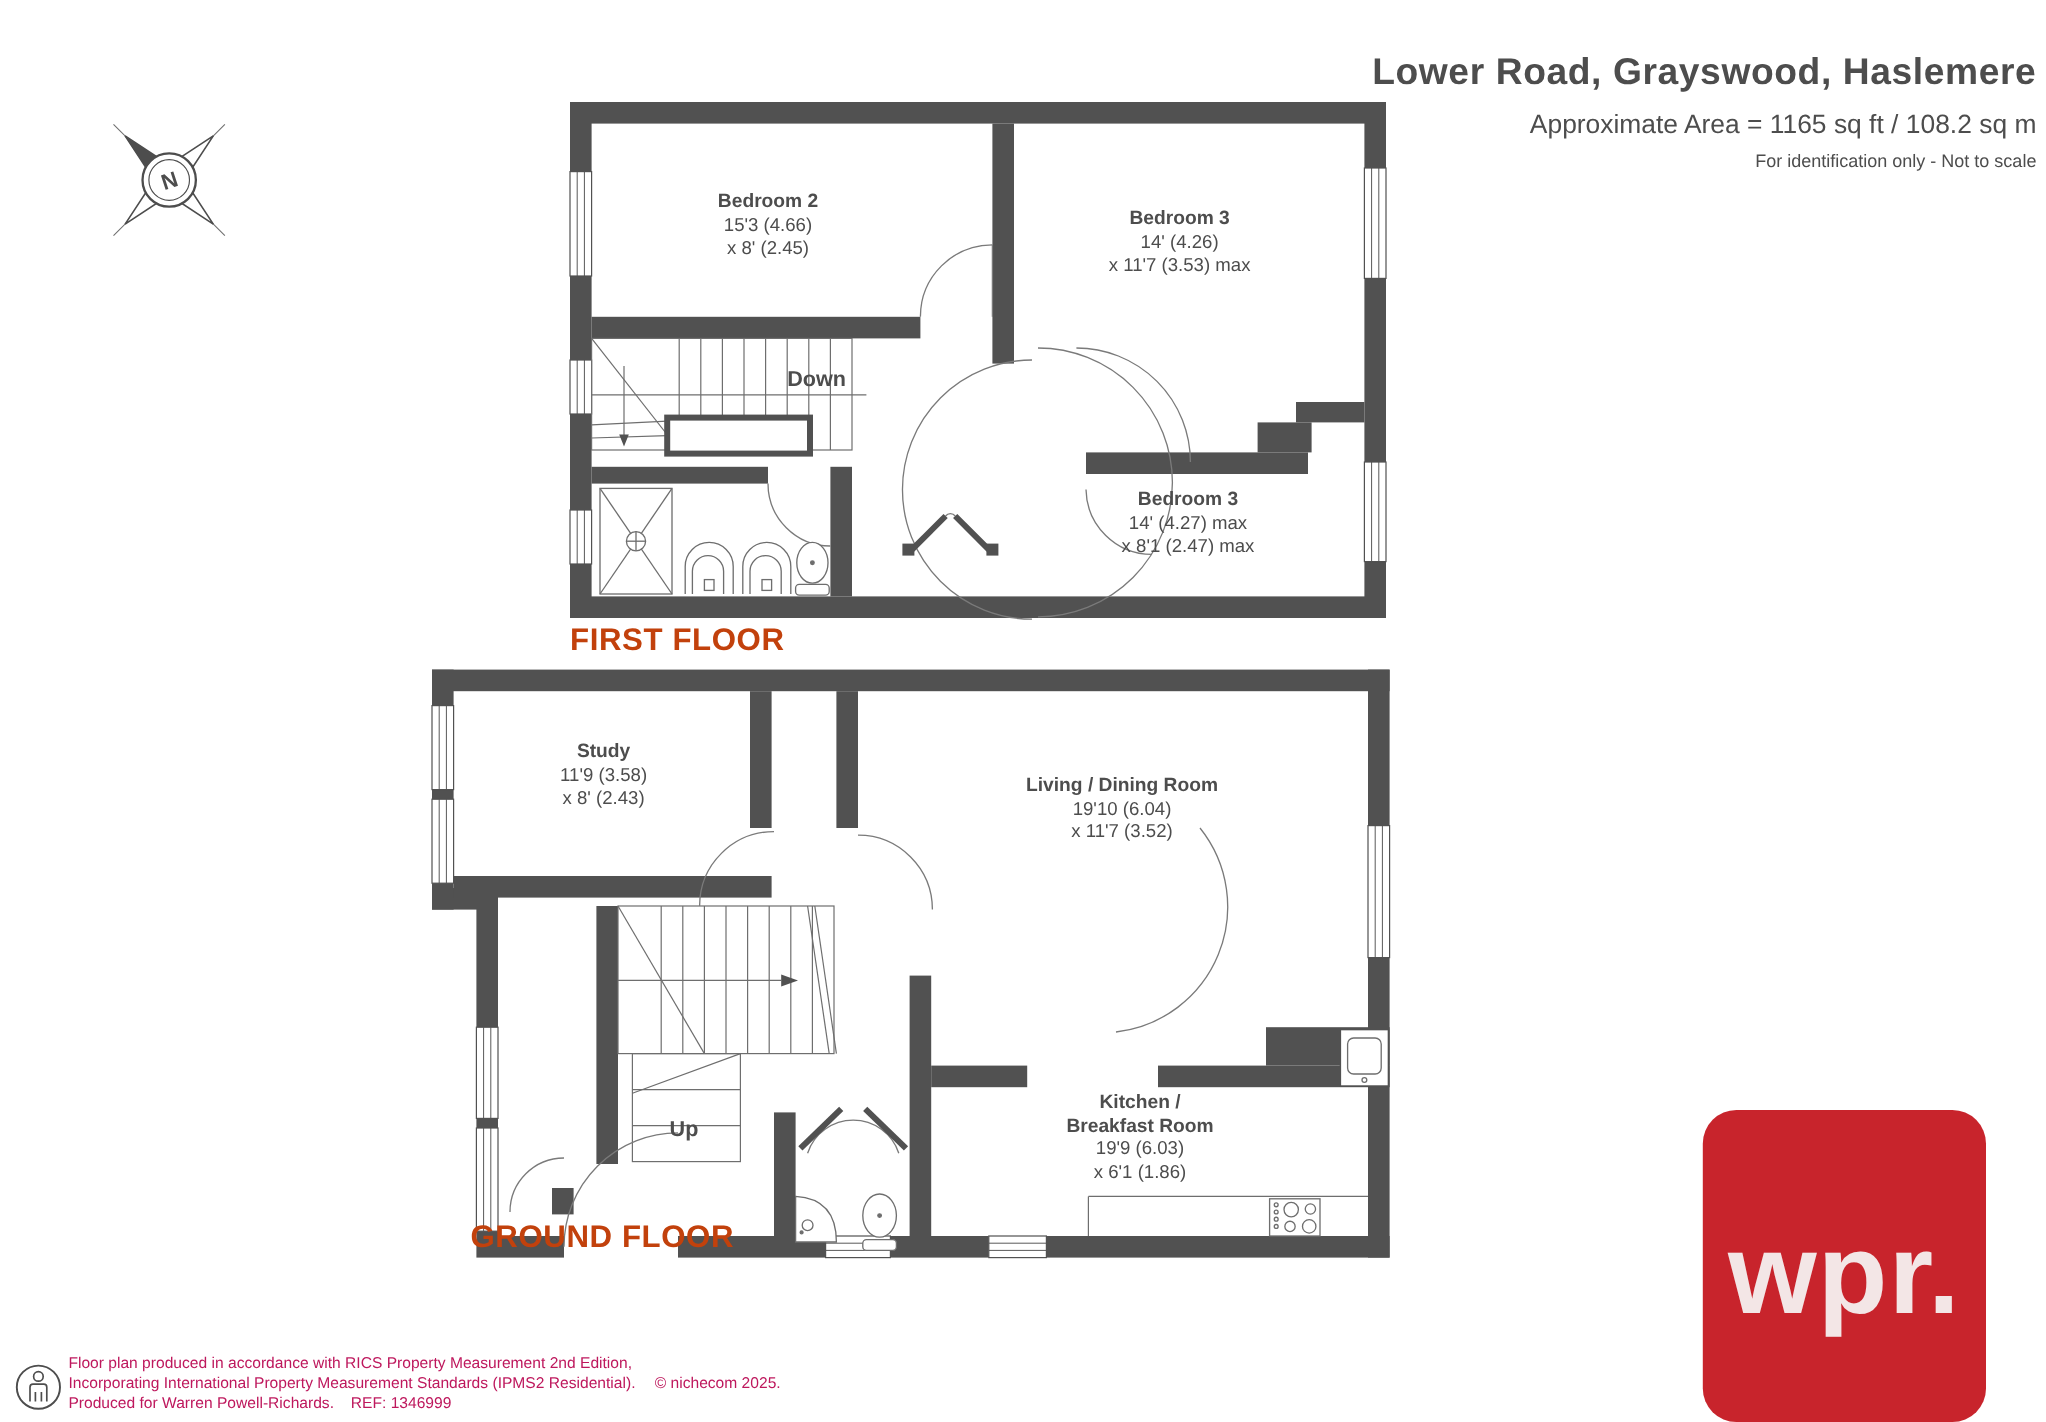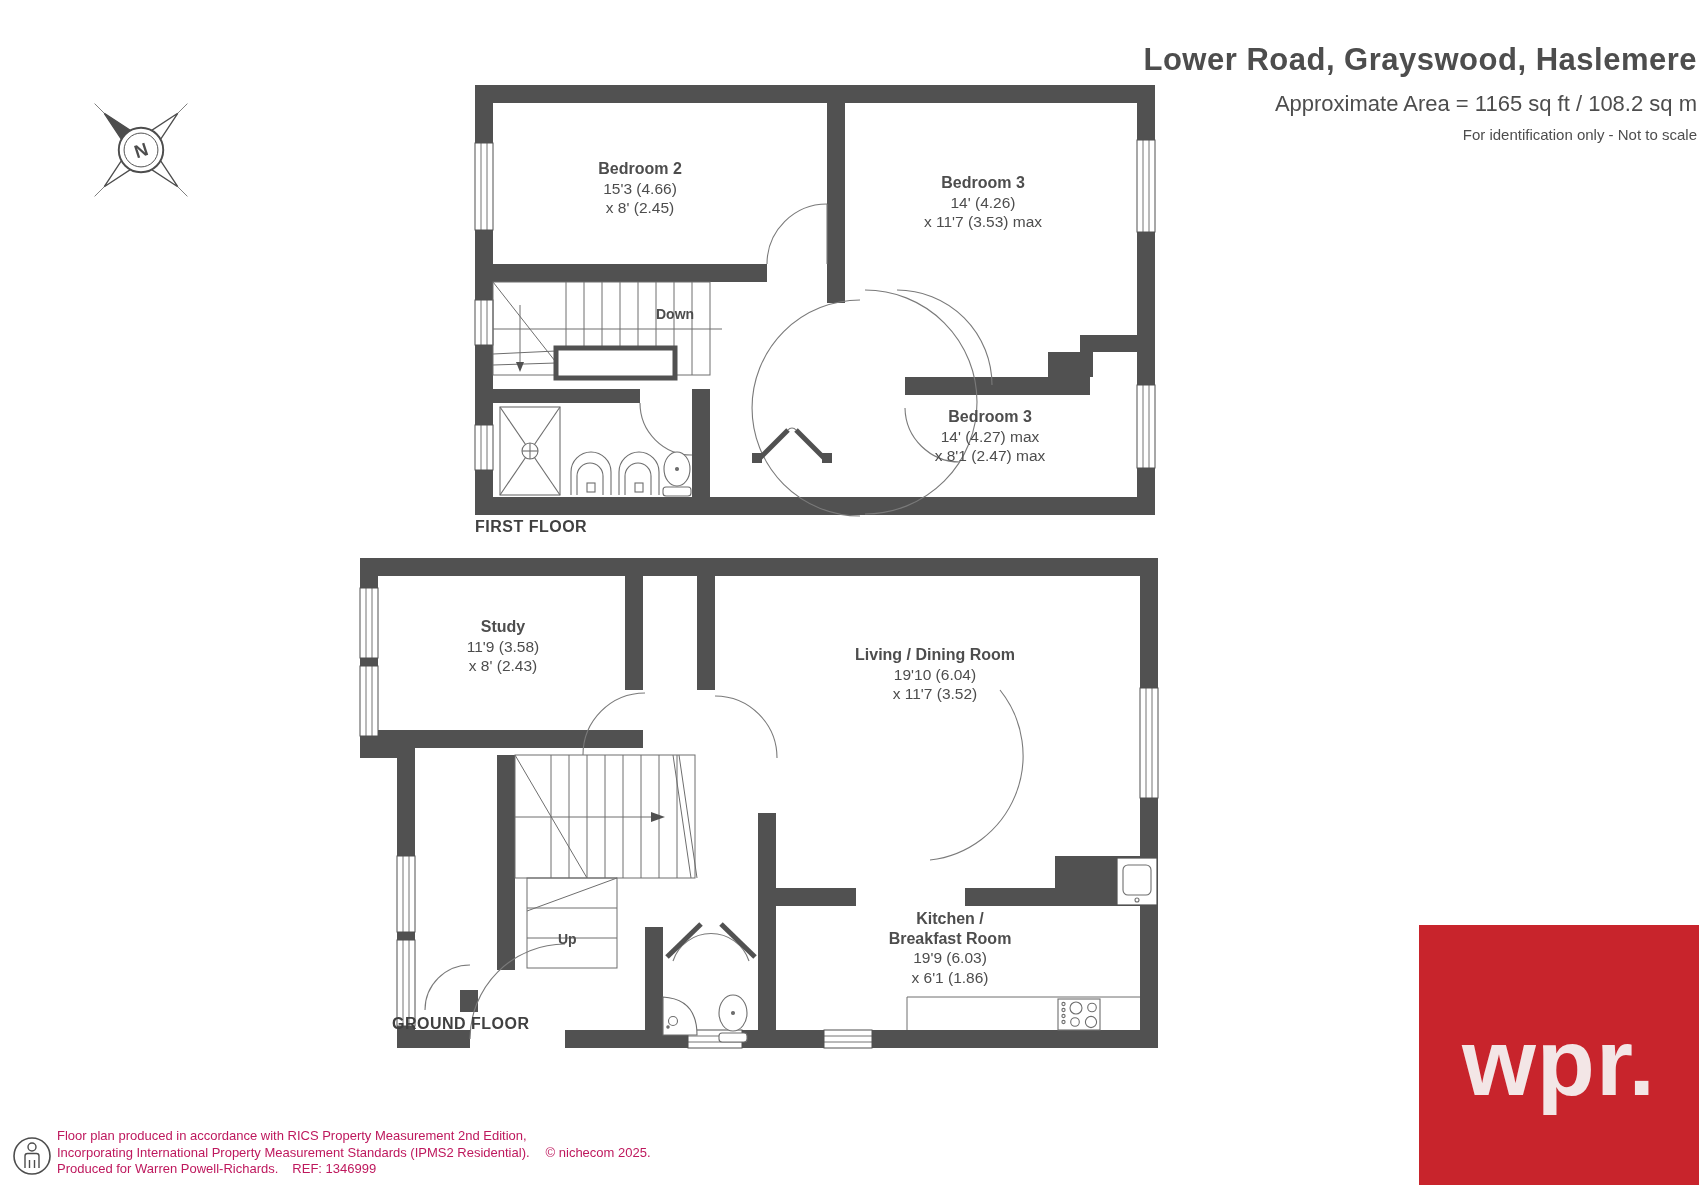--- a/index.html
+++ b/index.html
@@ -7,29 +7,29 @@
           font-family:"Liberation Sans", sans-serif;color:#4d4d4d;}
   
   #header{position:absolute;top:2px;right:8px;text-align:right;}
   #title{font-size:31px;font-weight:bold;color:#4d4d4d;letter-spacing:0.5px;margin-top:40px;}
   #area-line{font-size:22px;margin-top:13px;color:#4d4d4d;}
   #note-line{font-size:15px;margin-top:9px;color:#4d4d4d;}
   
   .room-label{position:absolute;transform:translate(-50%,-50%);text-align:center;
               color:#4d4d4d;font-size:15.5px;line-height:19.5px;white-space:nowrap;}
   .room-label .rn{font-weight:bold;font-size:16px;}
-  .stair-label{position:absolute;font-size:14px;font-weight:bold;color:#4d4d4d;}
-  .floor-label{position:absolute;font-size:16px;font-weight:bold;color:#404040;letter-spacing:0.5px;}
+  .stair-label{position:absolute;font-size:18px;font-weight:bold;color:#4d4d4d;}
+  .floor-label{position:absolute;font-size:26px;font-weight:bold;color:#c2410c;letter-spacing:0.5px;}
   
   #footer{position:absolute;left:57px;top:1128px;font-size:13px;line-height:16.5px;color:#be185d;}
   #footer .cp{margin-left:16px;}
   #footer .ref{margin-left:14px;}
   
-  #logo{position:absolute;left:1419px;top:925px;width:280px;height:260px;background:#c8242c;
-        display:flex;align-items:center;justify-content:center;}
+  #logo{position:absolute;left:1419px;top:925px;width:236px;height:260px;background:#c8242c;
+        display:flex;align-items:center;justify-content:center;border-radius:28px;}
   #logo-text{font-size:95px;font-weight:bold;color:#f3e6e6;letter-spacing:1px;padding-top:14px;}
   svg{position:absolute;}
 </style>
 </head>
 <body>
 
 <div id="canvas">
 
   <div id="header">
     <div id="title">Lower Road, Grayswood, Haslemere</div>

